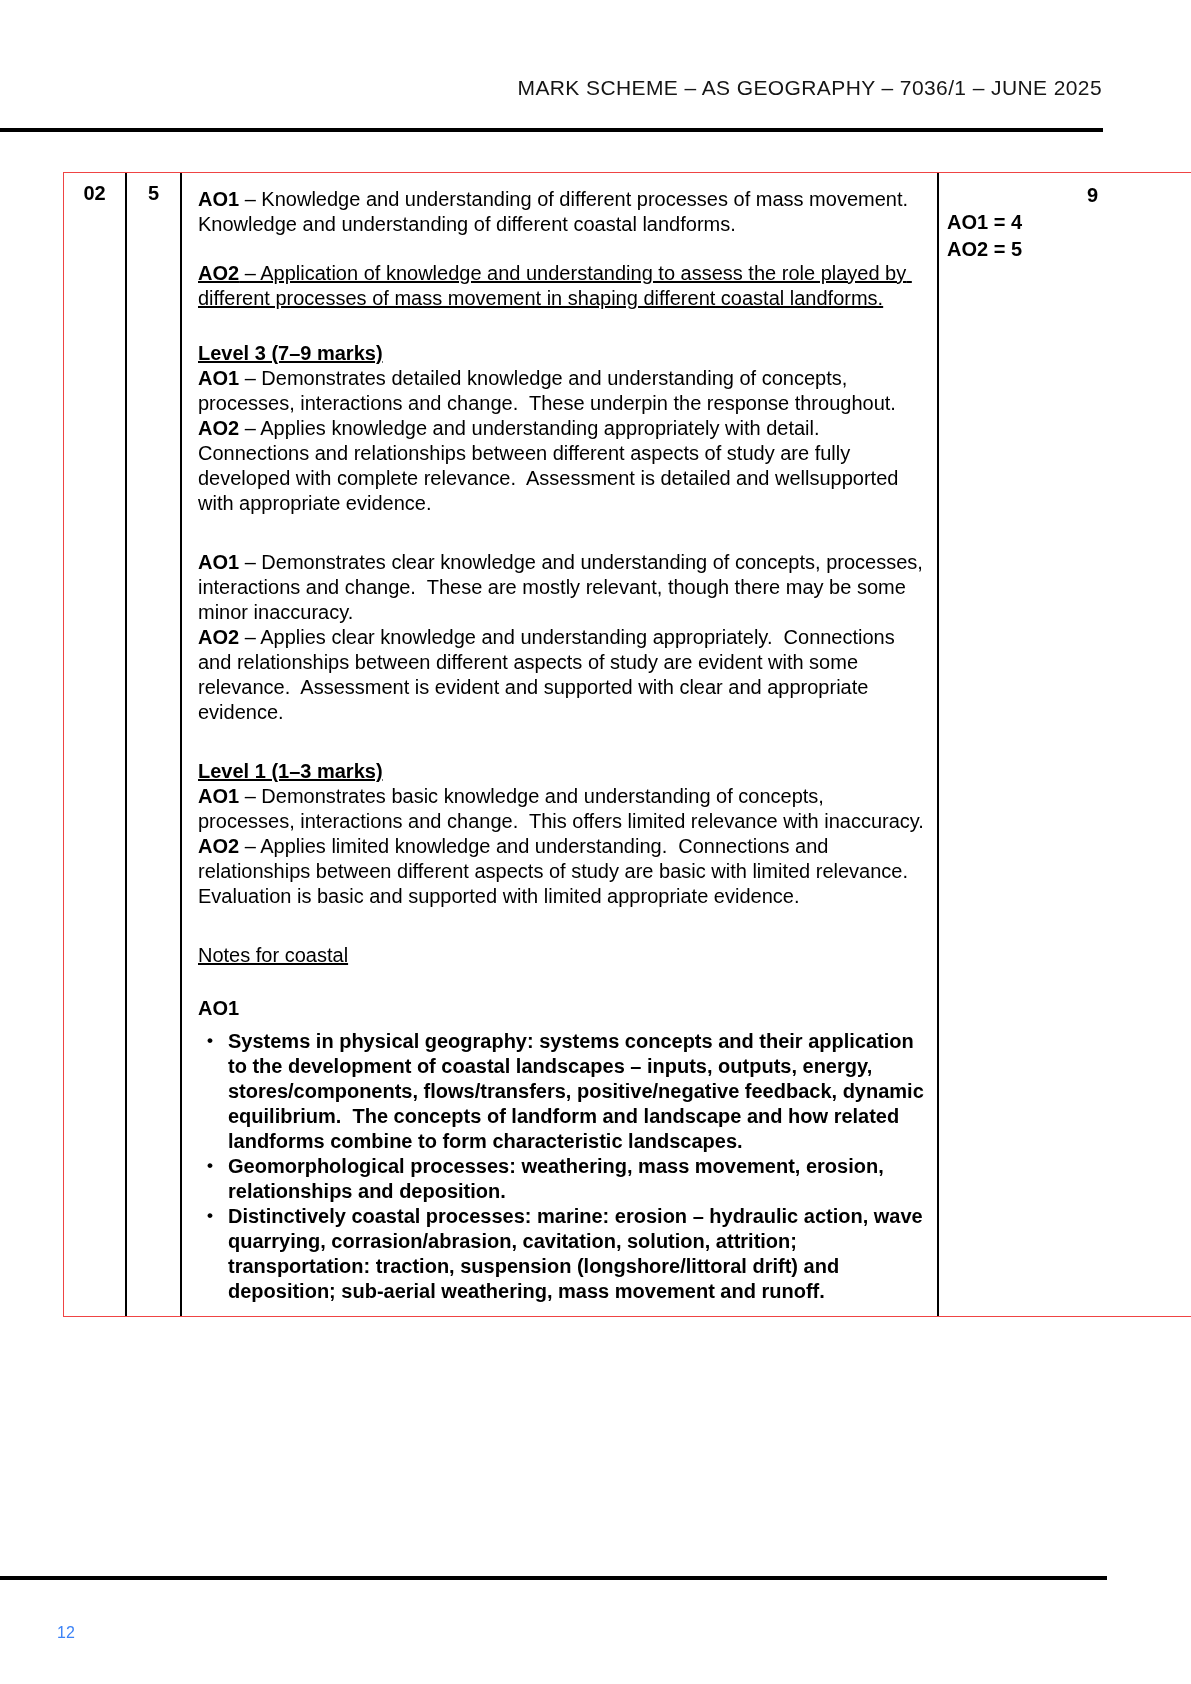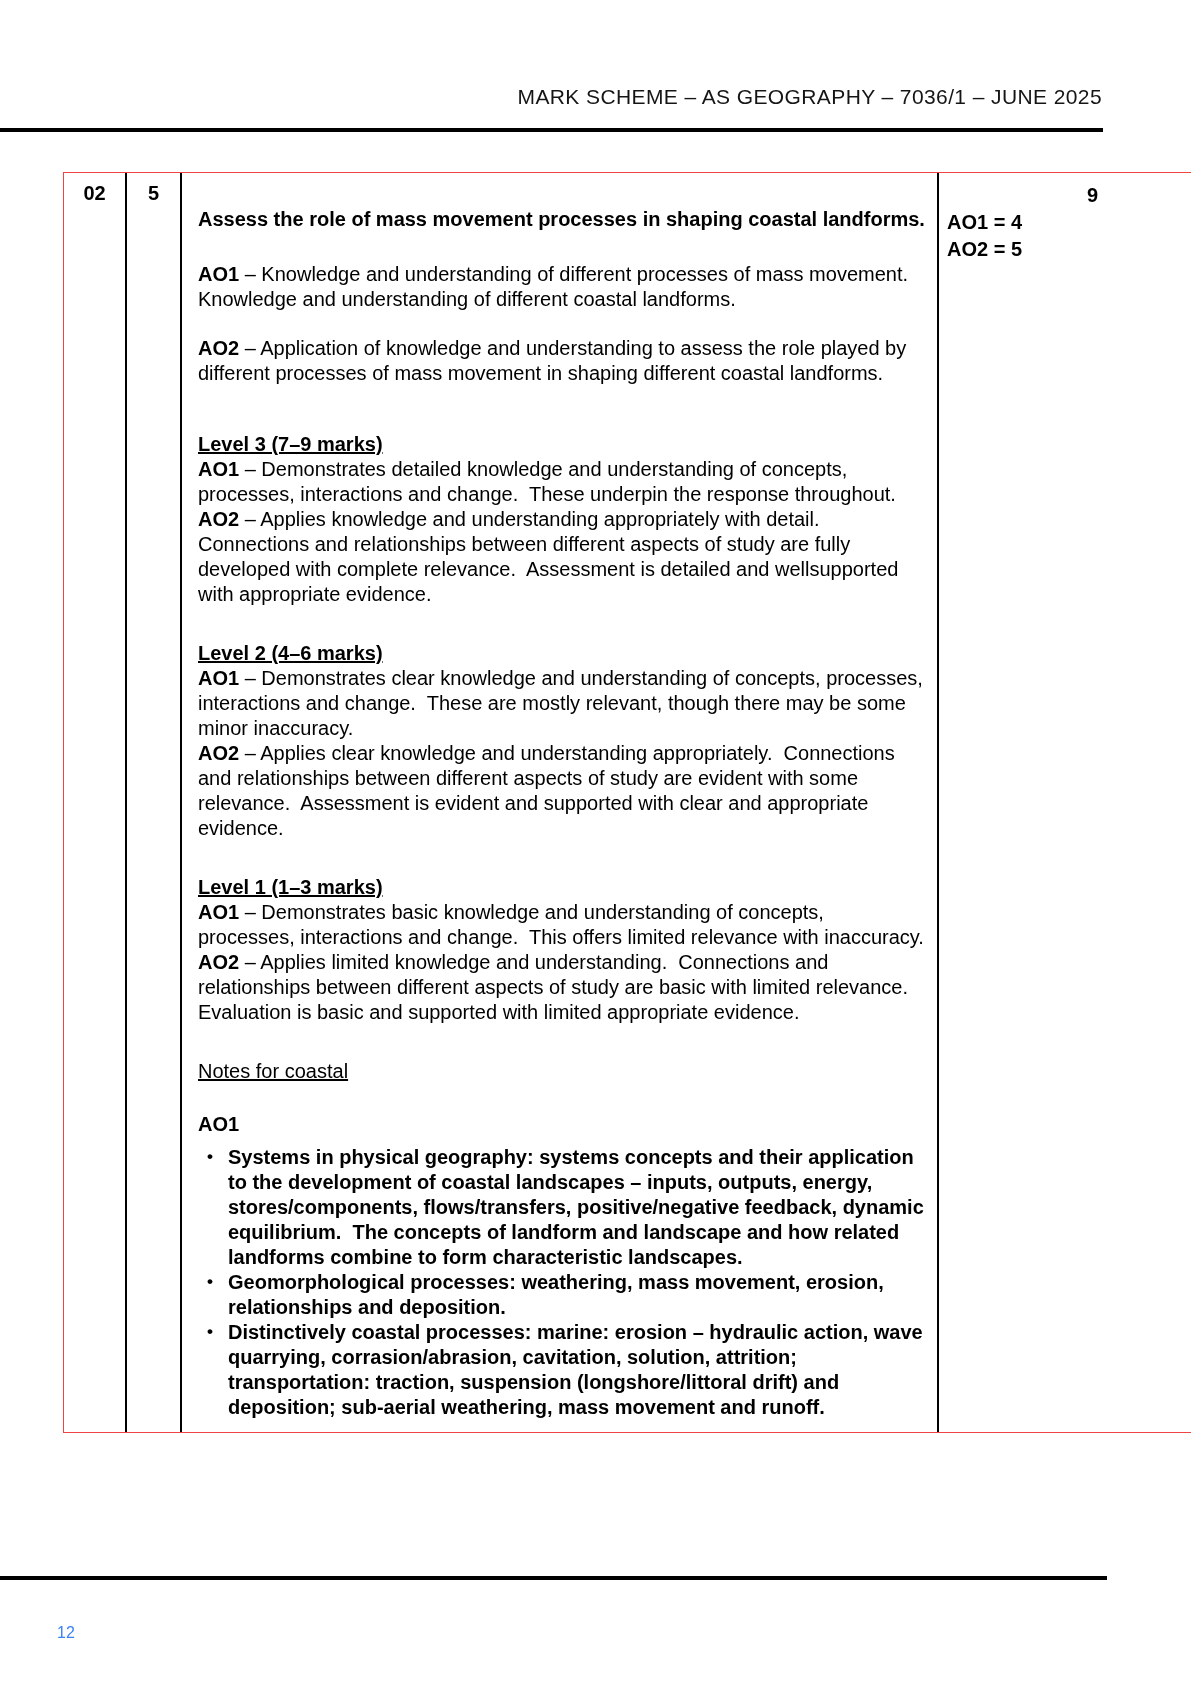--- a/index.html
+++ b/index.html
@@ -9,21 +9,21 @@
     height: 1684px;
     background: #ffffff;
     color: #000;
     font-family: "Liberation Sans", sans-serif;
     overflow: hidden;
   }
 
   
   .header-title {
     position: absolute;
-    top: 85px;
+    top: 76px;
     right: 89px;
     font-size: 21px;
     font-weight: 400;
     letter-spacing: 0.4px;
     color: #151515;
     white-space: nowrap;
   }
   .rule-top {
     position: absolute;
     top: 128px;
@@ -64,21 +64,21 @@
     font-size: 20px;
     line-height: 27px;
   }
   .marks-total { text-align: center; }
   .marks-split { white-space: nowrap; }
 
   
   .q-title { font-weight: bold; margin: 20px 0 30px 0; white-space: pre-wrap; }
   .p { margin: 0; white-space: pre-wrap; }
   .ao-overview-1 { margin-bottom: 24px; }
-  .ao-overview-2 { margin-bottom: 46px; }
+  .ao-overview-2 { margin-bottom: 30px; text-decoration: underline; }
   .level { margin-bottom: 34px; }
   .level-heading {
     font-weight: bold;
     text-decoration: underline;
     white-space: pre-wrap;
   }
   .notes-heading {
     text-decoration: underline;
     margin-bottom: 28px;
     white-space: pre-wrap;
@@ -133,34 +133,32 @@
   <div class="rule-top"></div>
 
   <div class="mark-table">
 
     <div class="cell cell-q cell-border">02</div>
 
     <div class="cell cell-item cell-border">5</div>
 
     <div class="cell cell-content cell-border">
 
-      <div class="q-title">Assess the role of mass movement processes in shaping coastal landforms.</div>
 
       <p class="p ao-overview-1"><b>AO1</b><span> – Knowledge and understanding of different processes of mass movement.  Knowledge and understanding of different coastal landforms.</span></p>
 
       <p class="p ao-overview-2"><b>AO2</b><span> – Application of knowledge and understanding to assess the role played by different processes of mass movement in shaping different coastal landforms.</span></p>
 
       <div class="level">
         <div class="level-heading">Level 3 (7–9 marks)</div>
         <p class="p"><b>AO1</b><span> – Demonstrates detailed knowledge and understanding of concepts, processes, interactions and change.  These underpin the response throughout.</span></p>
         <p class="p"><b>AO2</b><span> – Applies knowledge and understanding appropriately with detail.  Connections and relationships between different aspects of study are fully developed with complete relevance.  Assessment is detailed and wellsupported with appropriate evidence.</span></p>
       </div>
 
       <div class="level">
-        <div class="level-heading">Level 2 (4–6 marks)</div>
         <p class="p"><b>AO1</b><span> – Demonstrates clear knowledge and understanding of concepts, processes, interactions and change.  These are mostly relevant, though there may be some minor inaccuracy.</span></p>
         <p class="p"><b>AO2</b><span> – Applies clear knowledge and understanding appropriately.  Connections and relationships between different aspects of study are evident with some relevance.  Assessment is evident and supported with clear and appropriate evidence.</span></p>
       </div>
 
       <div class="level">
         <div class="level-heading">Level 1 (1–3 marks)</div>
         <p class="p"><b>AO1</b><span> – Demonstrates basic knowledge and understanding of concepts, processes, interactions and change.  This offers limited relevance with inaccuracy.</span></p>
         <p class="p"><b>AO2</b><span> – Applies limited knowledge and understanding.  Connections and relationships between different aspects of study are basic with limited relevance.  Evaluation is basic and supported with limited appropriate evidence.</span></p>
       </div>
 

